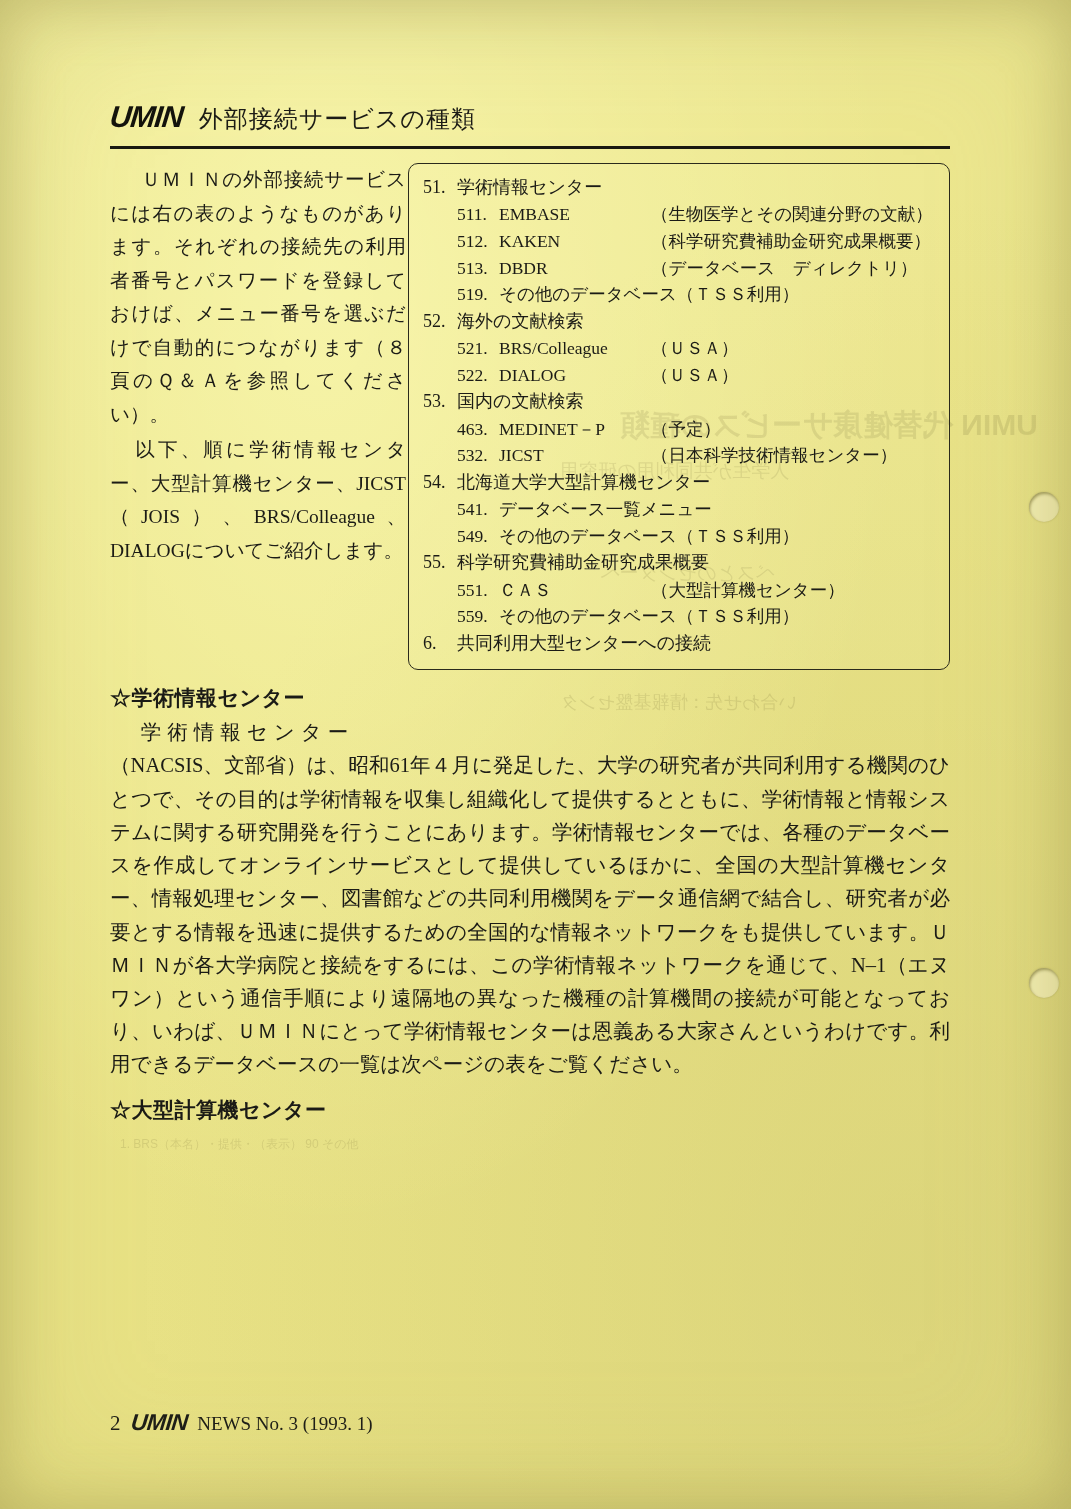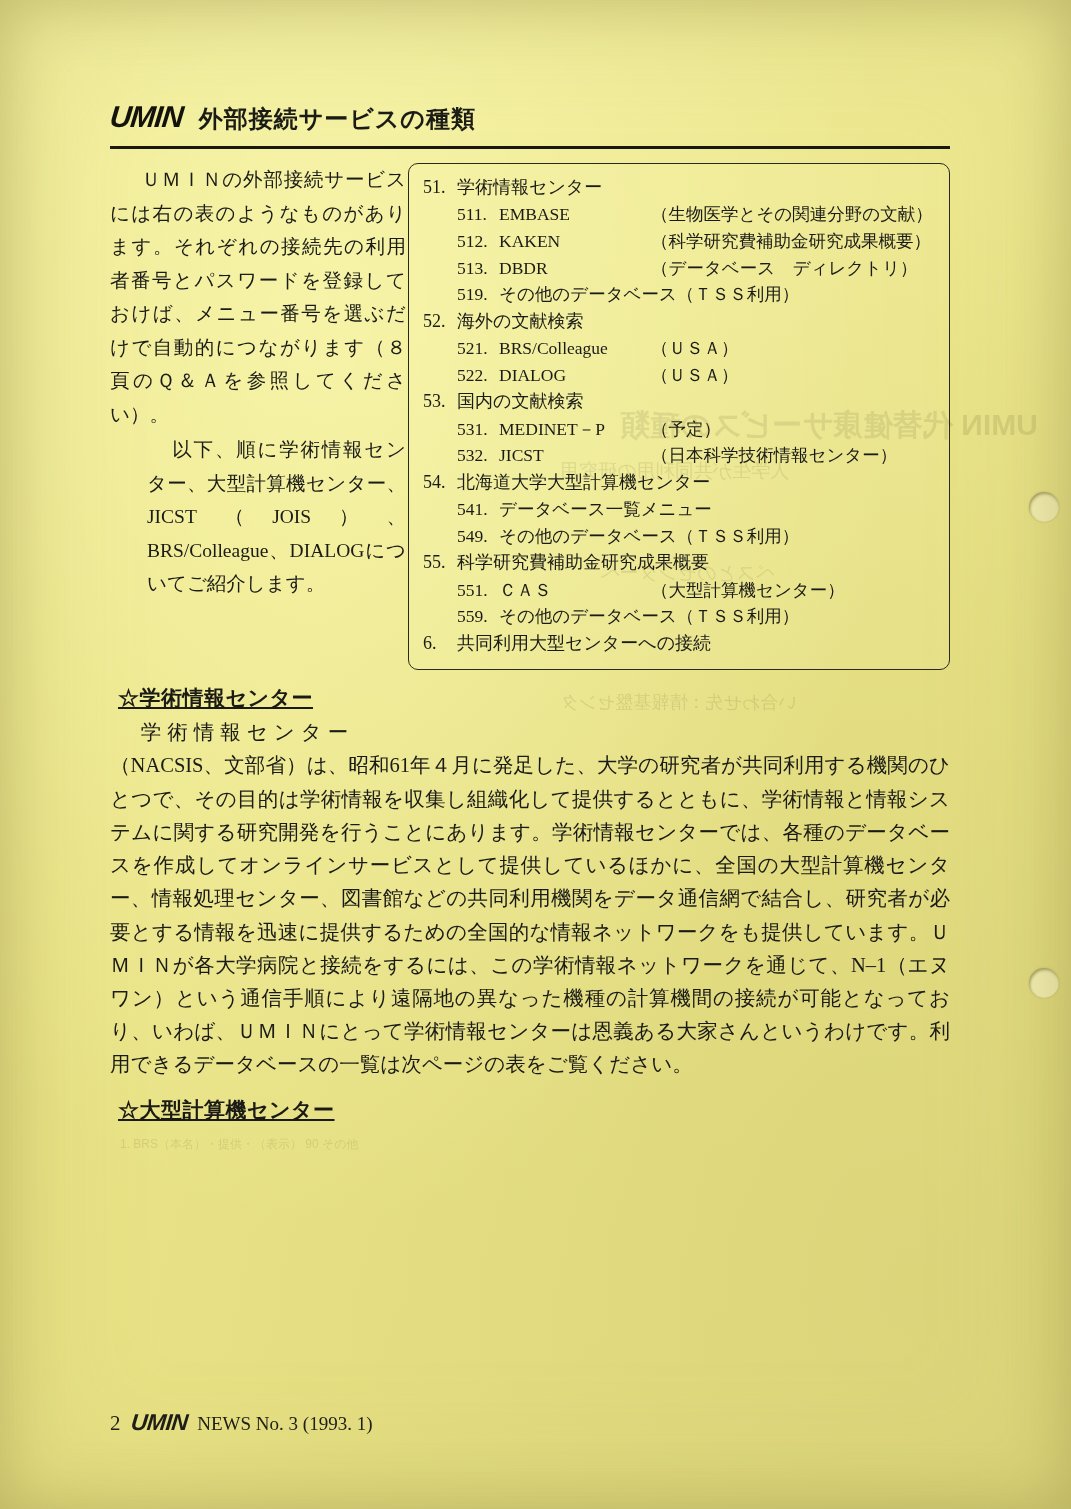--- a/index.html
+++ b/index.html
@@ -76,21 +76,21 @@
     font-size: 30px;
     letter-spacing: -1px;
     color: #12120c;
     display: inline-block;
     vertical-align: baseline;
     transform: skewX(-6deg);
   }
   .masthead-title {
     font-family: "Liberation Sans", sans-serif;
     font-size: 24px;
-    font-weight: 700;
+    font-weight: 400;
     margin-left: 12px;
     letter-spacing: 1px;
     vertical-align: baseline;
   }
 
   
   .top-area {
     display: flex;
     gap: 2px;
     align-items: flex-start;
@@ -101,21 +101,20 @@
     line-height: 1.72;
     text-align: justify;
     text-justify: inter-character;
   }
   .intro-col p {
     margin: 0 0 2px 0;
     text-indent: 1.6em;
   }
   .intro-col p.tight {
     text-indent: 1.3em;
-    margin-left: 37px;
   }
 
   .menu-box {
     flex: 1;
     border: 1.6px solid #2a2a1c;
     border-radius: 10px;
     padding: 10px 14px 12px 14px;
     font-size: 18px;
     line-height: 1.52;
     background: rgba(255,252,200,0.10);
@@ -146,23 +145,22 @@
   .menu-row.lvl2 .label .nm {
     display: inline-block;
     min-width: 152px;
   }
 
   
   .sec-head {
     font-family: "Liberation Sans", sans-serif;
     font-size: 21px;
     font-weight: 700;
-    margin: 14px 0 2px 8px;
+    margin: 14px 0 2px 0;
     letter-spacing: 0.5px;
-    text-decoration: underline;
   }
 
   .body-text {
     font-size: 20.5px;
     line-height: 1.62;
     text-align: justify;
     text-justify: inter-character;
     margin: 0;
   }
   .body-text.indent { text-indent: 1.5em; }
@@ -258,21 +256,21 @@
       <div class="menu-row lvl2">
         <span class="num">522.</span>
         <span class="label"><span class="nm">DIALOG</span><span>（ＵＳＡ）</span></span>
       </div>
 
       <div class="menu-row lvl1">
         <span class="num">53.</span>
         <span class="label">国内の文献検索</span>
       </div>
       <div class="menu-row lvl2">
-        <span class="num">531.</span>
+        <span class="num">463.</span>
         <span class="label"><span class="nm">MEDINET－P</span><span>（予定）</span></span>
       </div>
       <div class="menu-row lvl2">
         <span class="num">532.</span>
         <span class="label"><span class="nm">JICST</span><span>（日本科学技術情報センター）</span></span>
       </div>
 
       <div class="menu-row lvl1">
         <span class="num">54.</span>
         <span class="label">北海道大学大型計算機センター</span>

